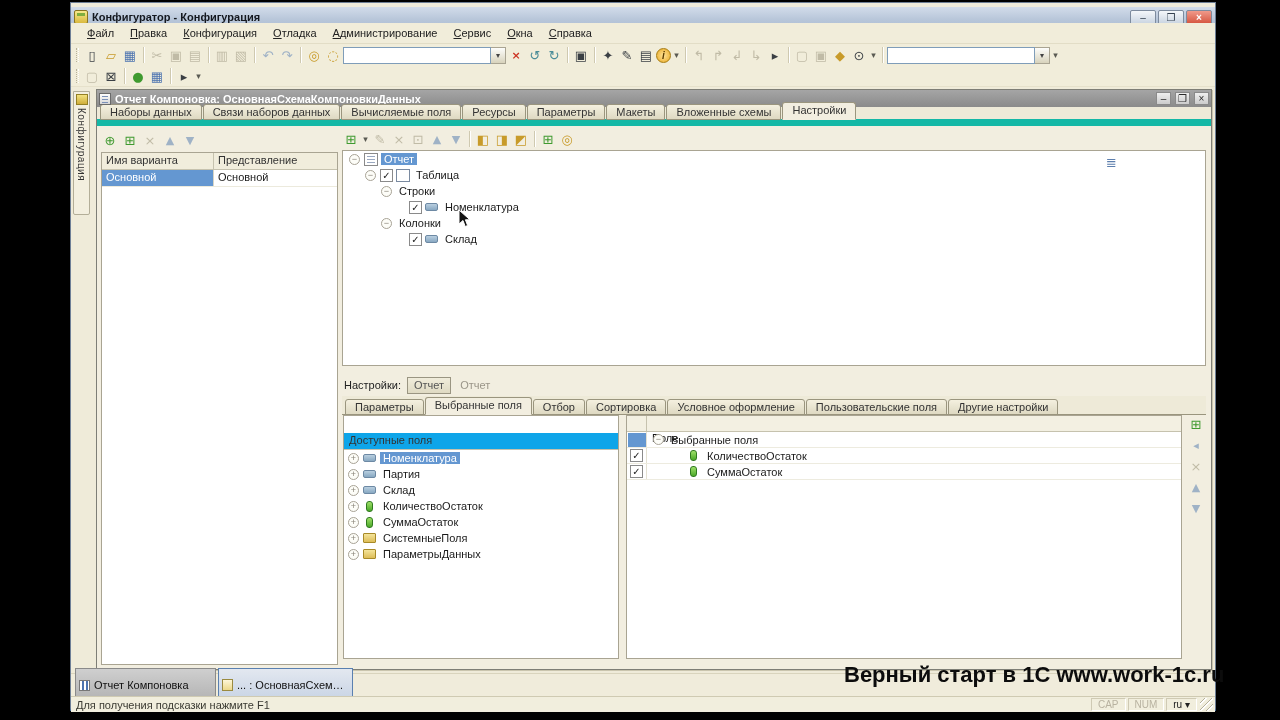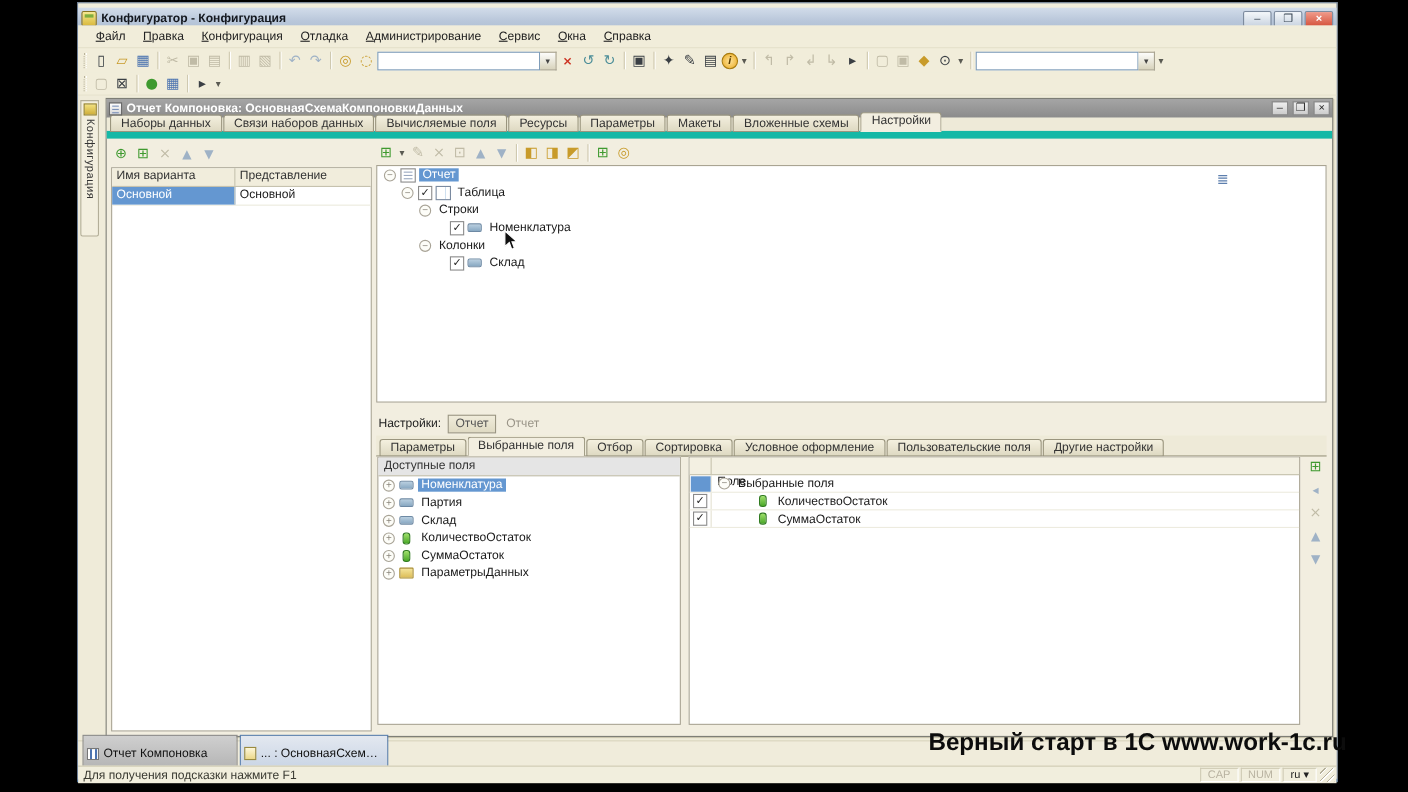--- a/index.html
+++ b/index.html
@@ -120,21 +120,21 @@
   
   .setrow { position:absolute; left:2px; top:246px; height:22px; display:flex; align-items:center; }
   .setlabel { margin-right:6px; color:#222; }
   .pathbtn { height:17px; padding:1px 6px; border:1px solid #9a9582; background:linear-gradient(#f0ecdb,#dfdac3); color:#555; margin-right:2px; }
   .pathbtn.ghost { border-color:transparent; background:none; color:#9a9588; }
 
   .tabs2 { position:absolute; left:0; top:268px; right:1px; height:19px; display:flex; align-items:flex-end; padding-left:3px; border-bottom:1px solid #9a957e; }
   .fieldsarea { position:absolute; left:0; top:287px; right:1px; bottom:6px; }
 
   .avail { position:absolute; left:1px; top:0; width:276px; bottom:0; background:#fff; border:1px solid #a9a492; }
-  .phead { height:17px; background:#e5e5e5; border-bottom:1px solid #c6c2ae; padding:1px 5px; color:#333; }
+  .phead { height:17px; background:#0ea5e9; border-bottom:1px solid #c6c2ae; padding:1px 5px; color:#333;margin-top:17px; }
   .arow { height:16px; display:flex; align-items:center; padding-left:4px; }
 
   .selp { position:absolute; left:284px; top:0; right:24px; bottom:0; background:#fff; border:1px solid #a9a492; }
   .shead { display:flex; height:16px; background:#f3f0e2; border-bottom:1px solid #c6c2ae; }
   .shead .sc0 { width:20px; border-right:1px solid #c6c2ae; }
   .shead .sc1 { flex:1; padding:16px 5px; }
   .srow { display:flex; height:16px; border-bottom:1px solid #edebdf; align-items:stretch; }
   .srow .sc0 { width:20px; border-right:1px solid #e4e1d2; display:flex; align-items:center; justify-content:center; }
   .srow .sc1 { flex:1; display:flex; align-items:center; }
   .bluecell { width:18px; height:14px; background:#6497d1; }
@@ -396,20 +396,25 @@
               <span class="lab">КоличествоОстаток</span>
             </div>
             <div class="arow">
               <span class="exp plus"></span>
               <span class="ico-res"></span>
               <span class="lab">СуммаОстаток</span>
             </div>
             <div class="arow">
               <span class="exp plus"></span>
               <span class="ico-folder"></span>
+              <span class="lab">СистемныеПоля</span>
+            </div>
+            <div class="arow">
+              <span class="exp plus"></span>
+              <span class="ico-folder"></span>
               <span class="lab">ПараметрыДанных</span>
             </div>
           </div>
 
           <div class="selp">
             <div class="shead">
               <div class="sc0"></div>
               <div class="sc1">Поле</div>
             </div>
             <div class="srow">

